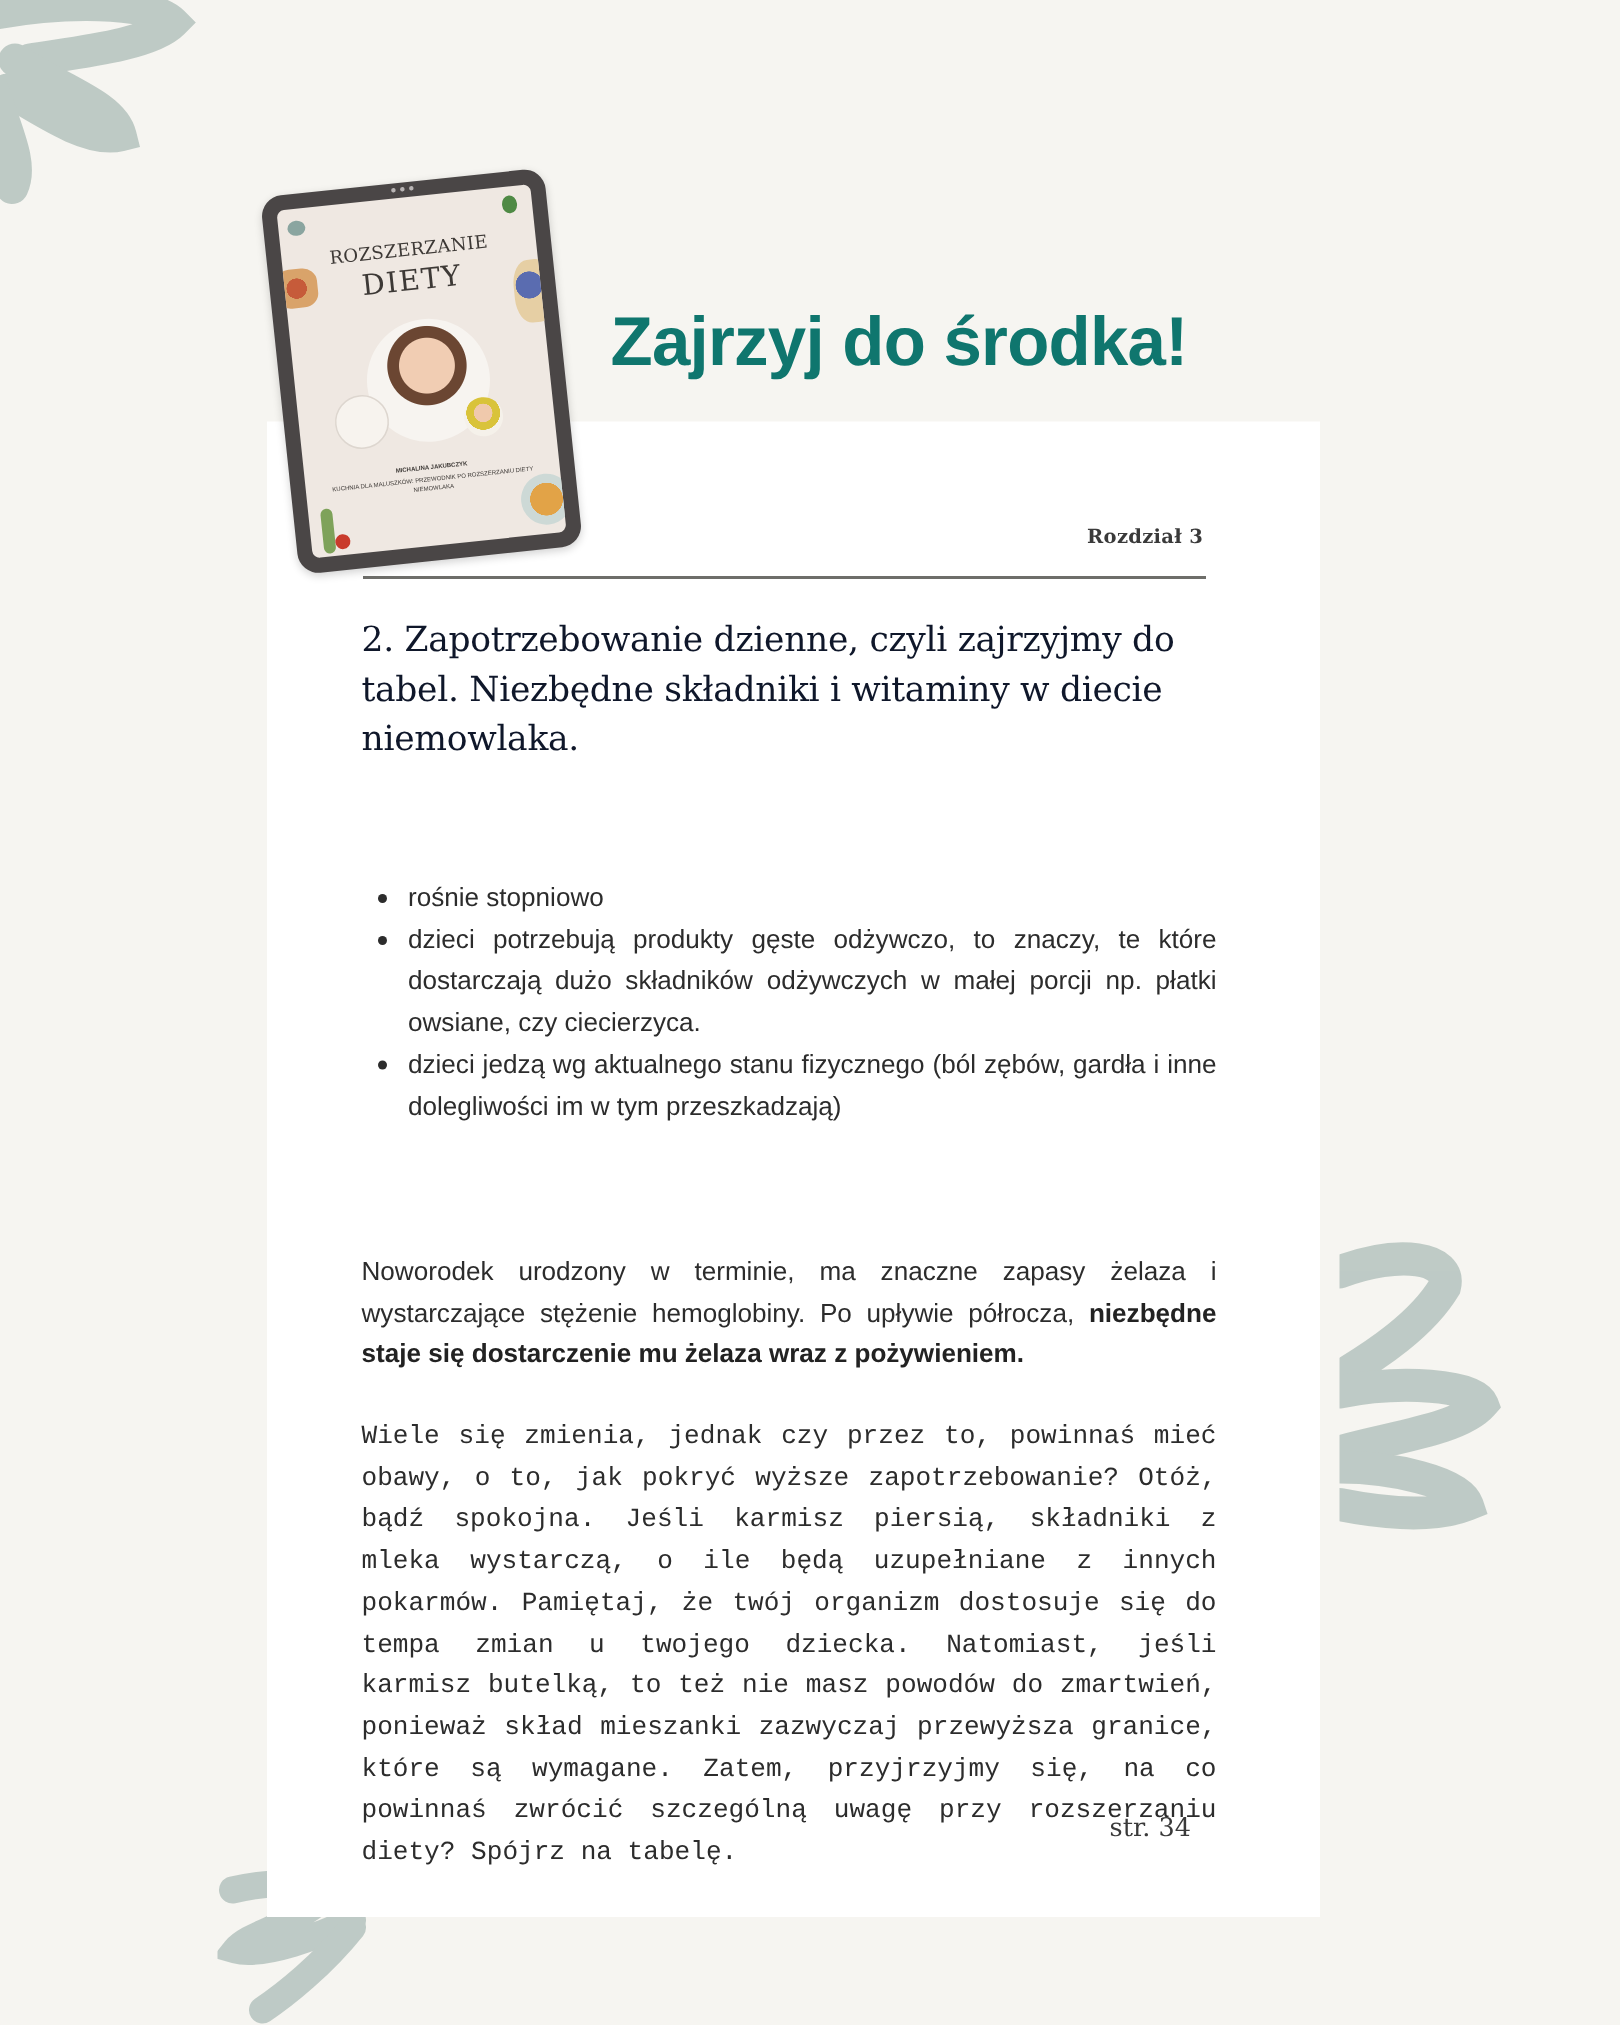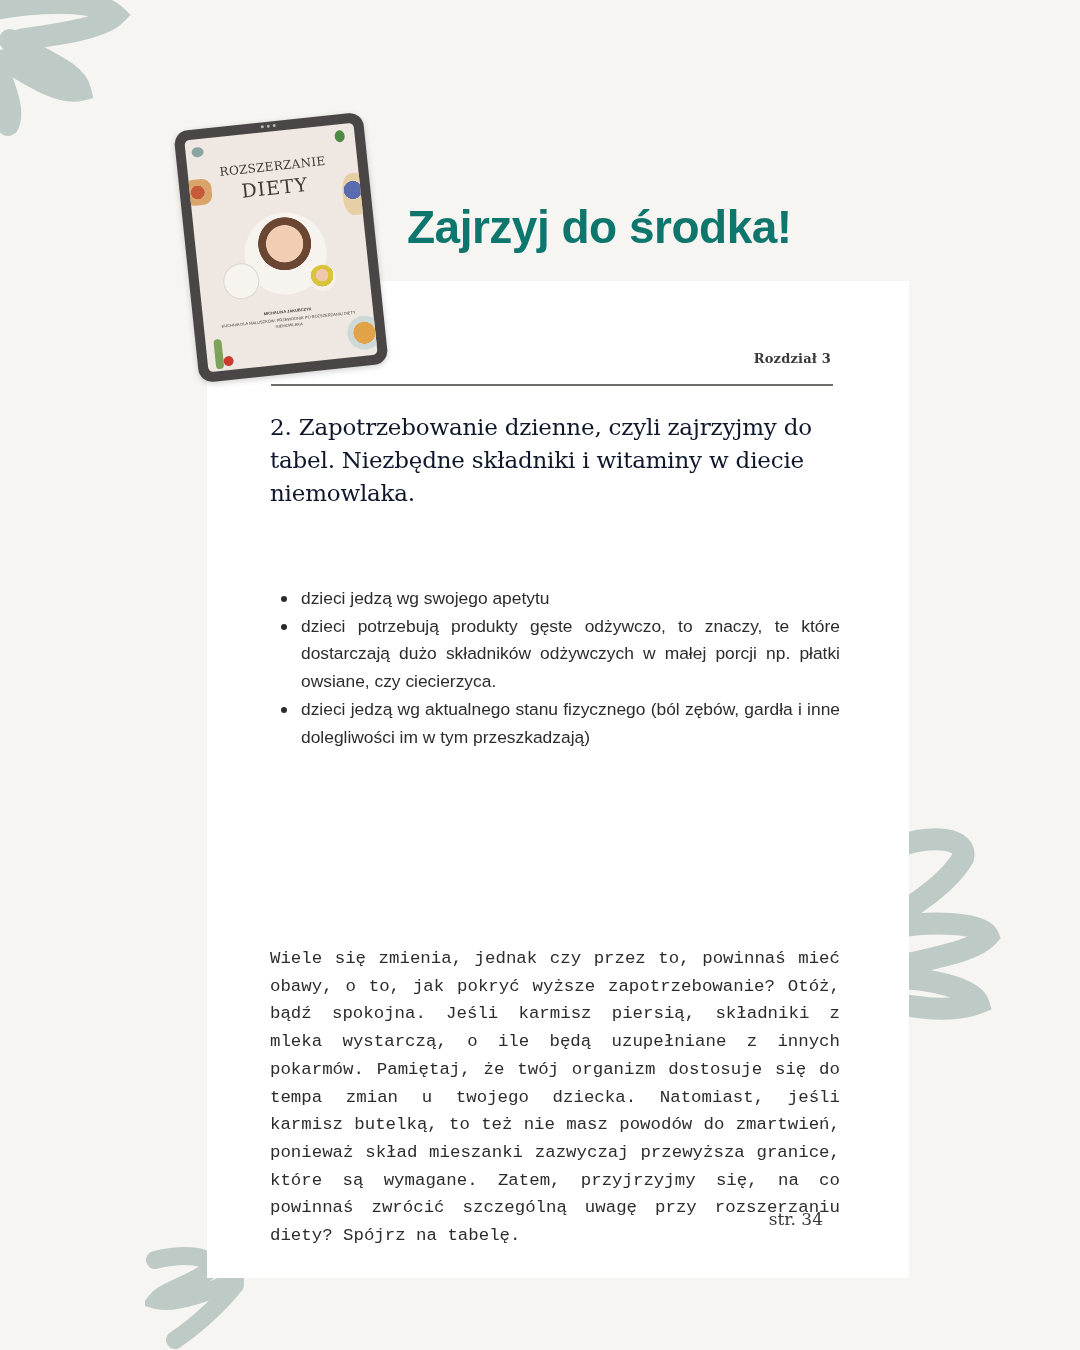--- a/index.html
+++ b/index.html
@@ -8,21 +8,21 @@
       background: #f6f5f1;
       position: relative;
       font-family: "Liberation Sans", sans-serif;
     }
     .leaf { position: absolute; pointer-events: none; }
     .leaf svg { display: block; }
 
     
     .page-card {
       position: absolute;
-      left: 207px; top: 281px;
+      left: 178px; top: 281px;
       width: 702px; height: 997px;
       background: #ffffff;
     }
     .chapter-label {
       position: absolute;
       right: 78px; top: 70px;
       font-family: "DejaVu Serif", serif;
       font-size: 13px;
       color: #3a3a3a;
       font-weight: bold;
@@ -203,24 +203,25 @@
       <path d="M90 40 C 70 65, 45 85, 30 95"></path>
     </g>
   </svg>
 </div>
 
 <div class="page-card">
   <div class="chapter-label">Rozdział 3</div>
   <div class="header-rule"></div>
   <h2 class="section-title">2. Zapotrzebowanie dzienne, czyli zajrzyjmy do tabel. Niezbędne składniki i witaminy w diecie niemowlaka.</h2>
   <ul class="bullets">
-    <li>dzieci jedzą wg swojego apetytu</li>
+    <li>rośnie stopniowo</li>
     <li>dzieci potrzebują produkty gęste odżywczo, to znaczy, te które dostarczają dużo składników odżywczych w małej porcji np. płatki owsiane, czy ciecierzyca.</li>
     <li>dzieci jedzą wg aktualnego stanu fizycznego (ból zębów, gardła i inne dolegliwości im w tym przeszkadzają)</li>
   </ul>
+  <p class="body-text para2"><span>Noworodek urodzony w terminie, ma znaczne zapasy żelaza i wystarczające stężenie hemoglobiny. Po upływie półrocza, </span><b>niezbędne staje się dostarczenie mu żelaza wraz z pożywieniem.</b></p>
   <p class="body-text para3">Wiele się zmienia, jednak czy przez to, powinnaś mieć obawy, o to, jak pokryć wyższe zapotrzebowanie? Otóż, bądź spokojna. Jeśli karmisz piersią, składniki z mleka wystarczą, o ile będą uzupełniane z innych pokarmów. Pamiętaj, że twój organizm dostosuje się do tempa zmian u twojego dziecka. Natomiast, jeśli karmisz butelką, to też nie masz powodów do zmartwień, ponieważ skład mieszanki zazwyczaj przewyższa granice, które są wymagane. Zatem, przyjrzyjmy się, na co powinnaś zwrócić szczególną uwagę przy rozszerzaniu diety? Spójrz na tabelę.</p>
   <div class="page-number">str. 34</div>
 </div>
 
 <h1 class="headline">Zajrzyj do środka!</h1>
 
 <div class="tablet">
   <div class="tablet-camera">
       <span></span>
       <span></span>

